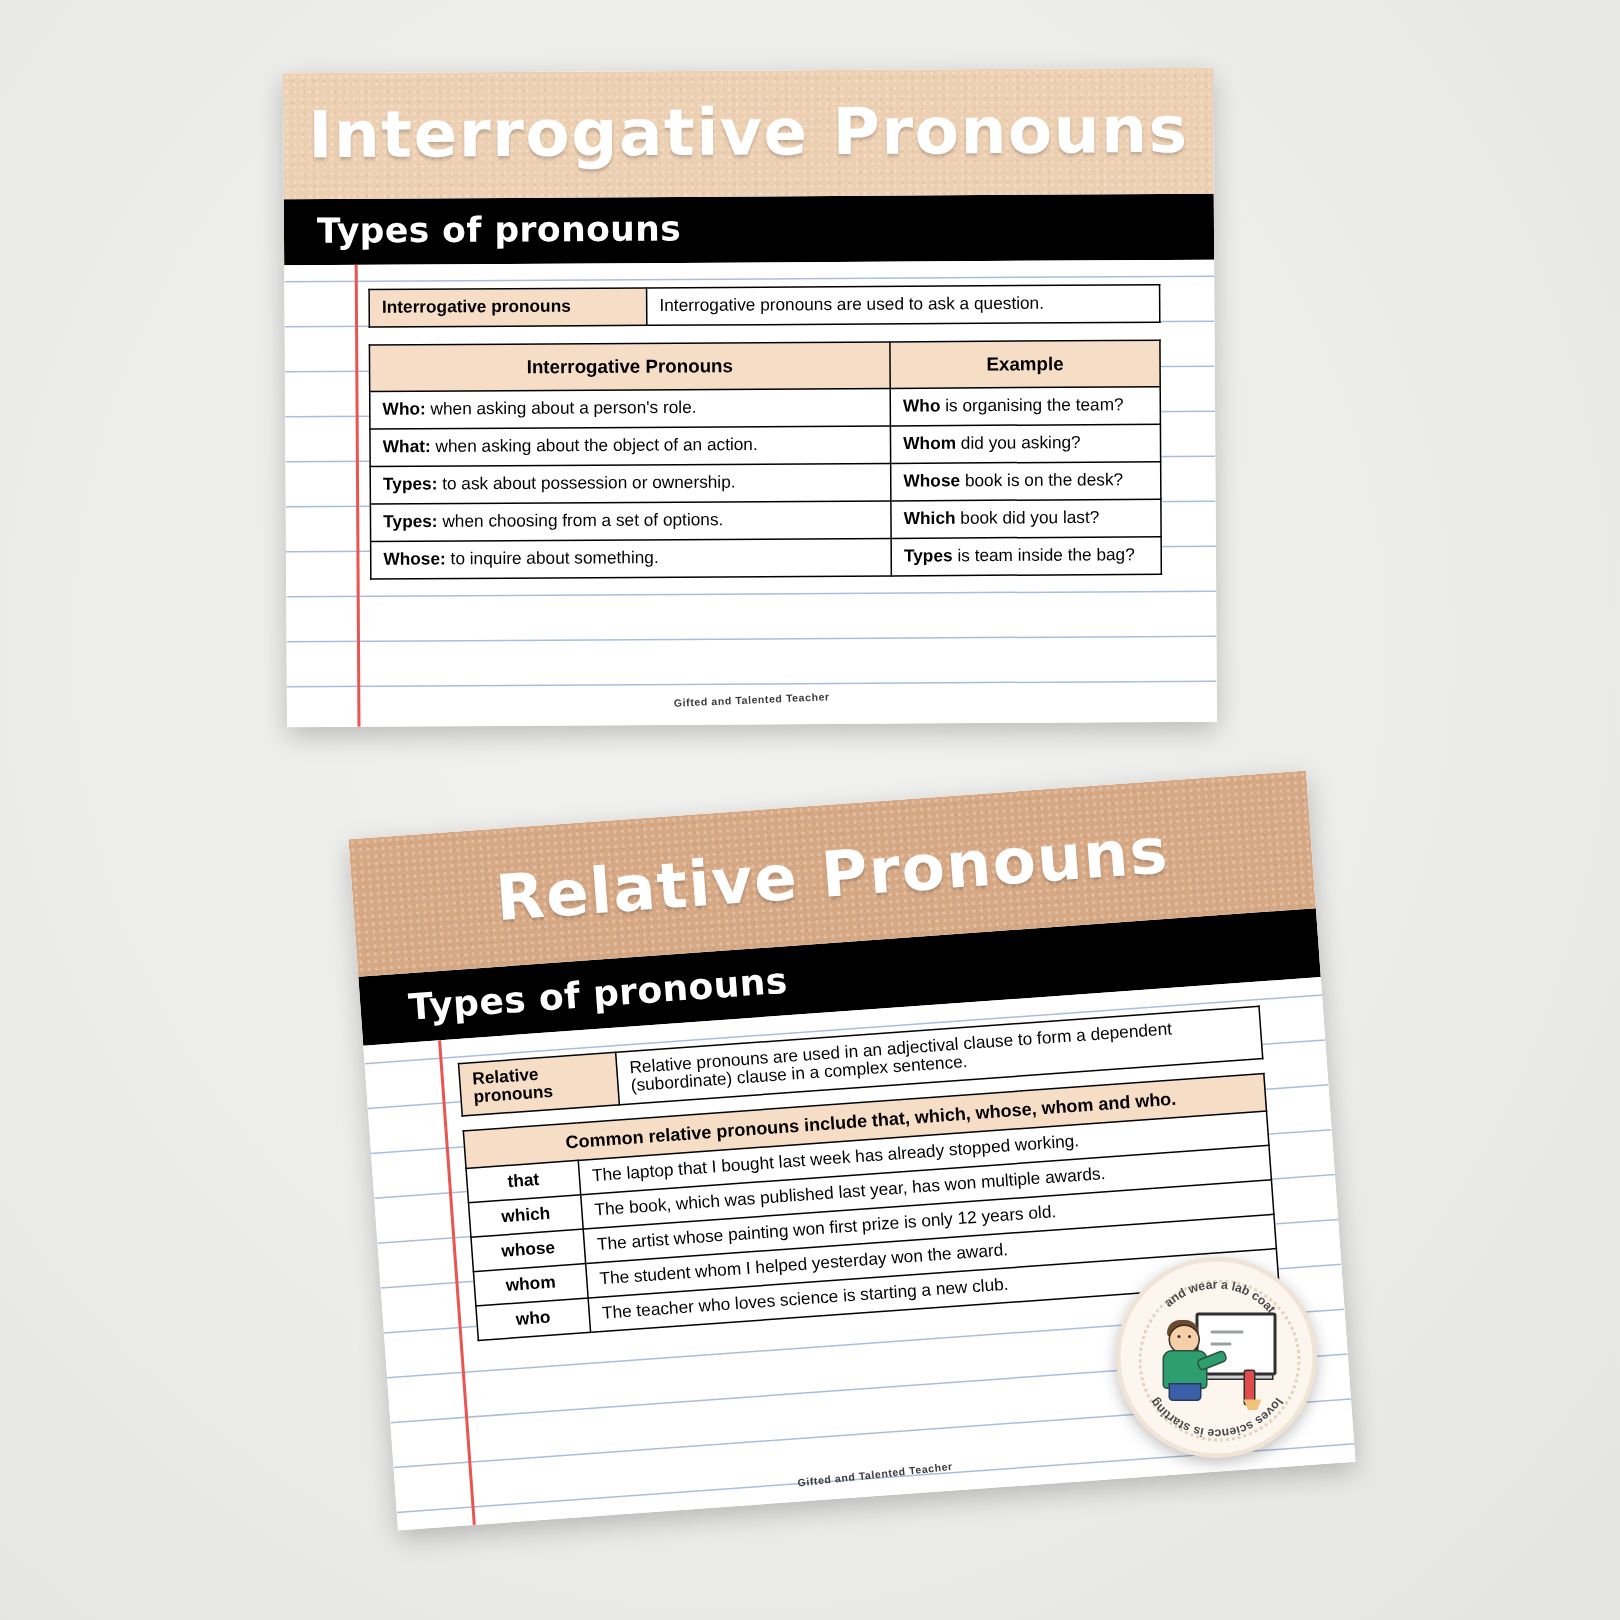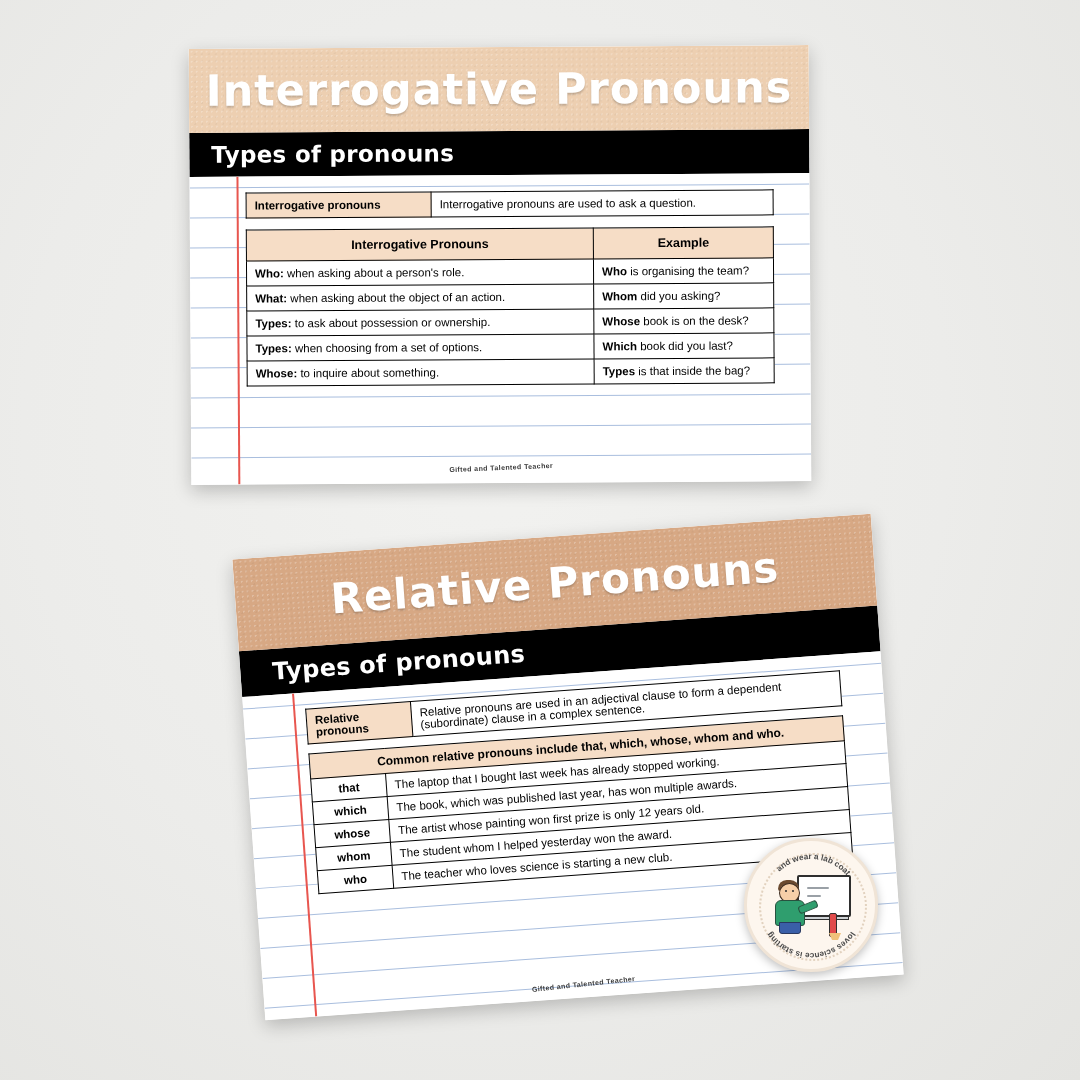--- a/index.html
+++ b/index.html
@@ -298,21 +298,21 @@
           <tr>
             <td><span class="bold">Types:</span><span> to ask about possession or ownership.</span></td>
             <td><span class="bold">Whose</span><span> book is on the desk?</span></td>
           </tr>
           <tr>
             <td><span class="bold">Types:</span><span> when choosing from a set of options.</span></td>
             <td><span class="bold">Which</span><span> book did you last?</span></td>
           </tr>
           <tr>
             <td><span class="bold">Whose:</span><span> to inquire about something.</span></td>
-            <td><span class="bold">Types</span><span> is that inside the bag?</span></td>
+            <td><span class="bold">Types</span><span> is team inside the bag?</span></td>
           </tr>
         </tbody>
           </table>
       </div>
 
       <div class="footer-brand" style="bottom:12px;">Gifted and Talented Teacher</div>
     </div>
   </div>
 
   <div class="card" id="card2">

